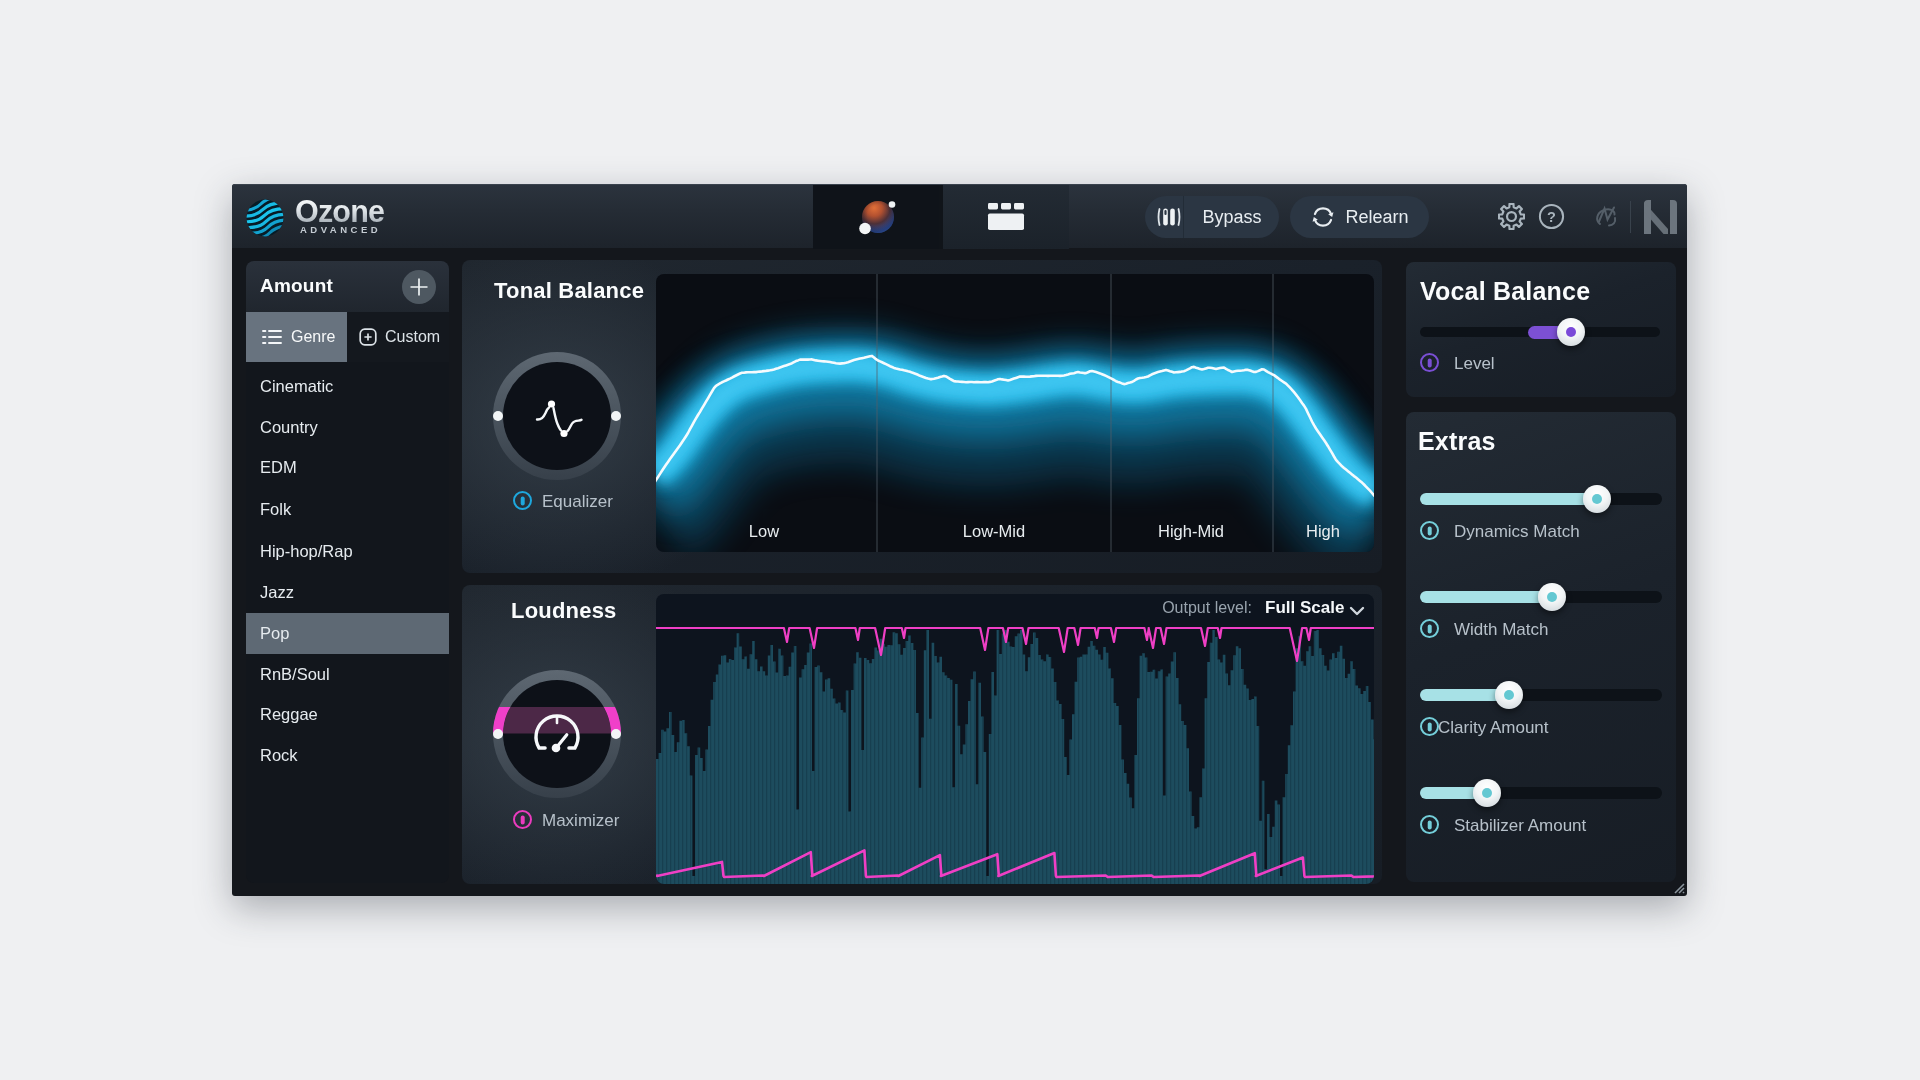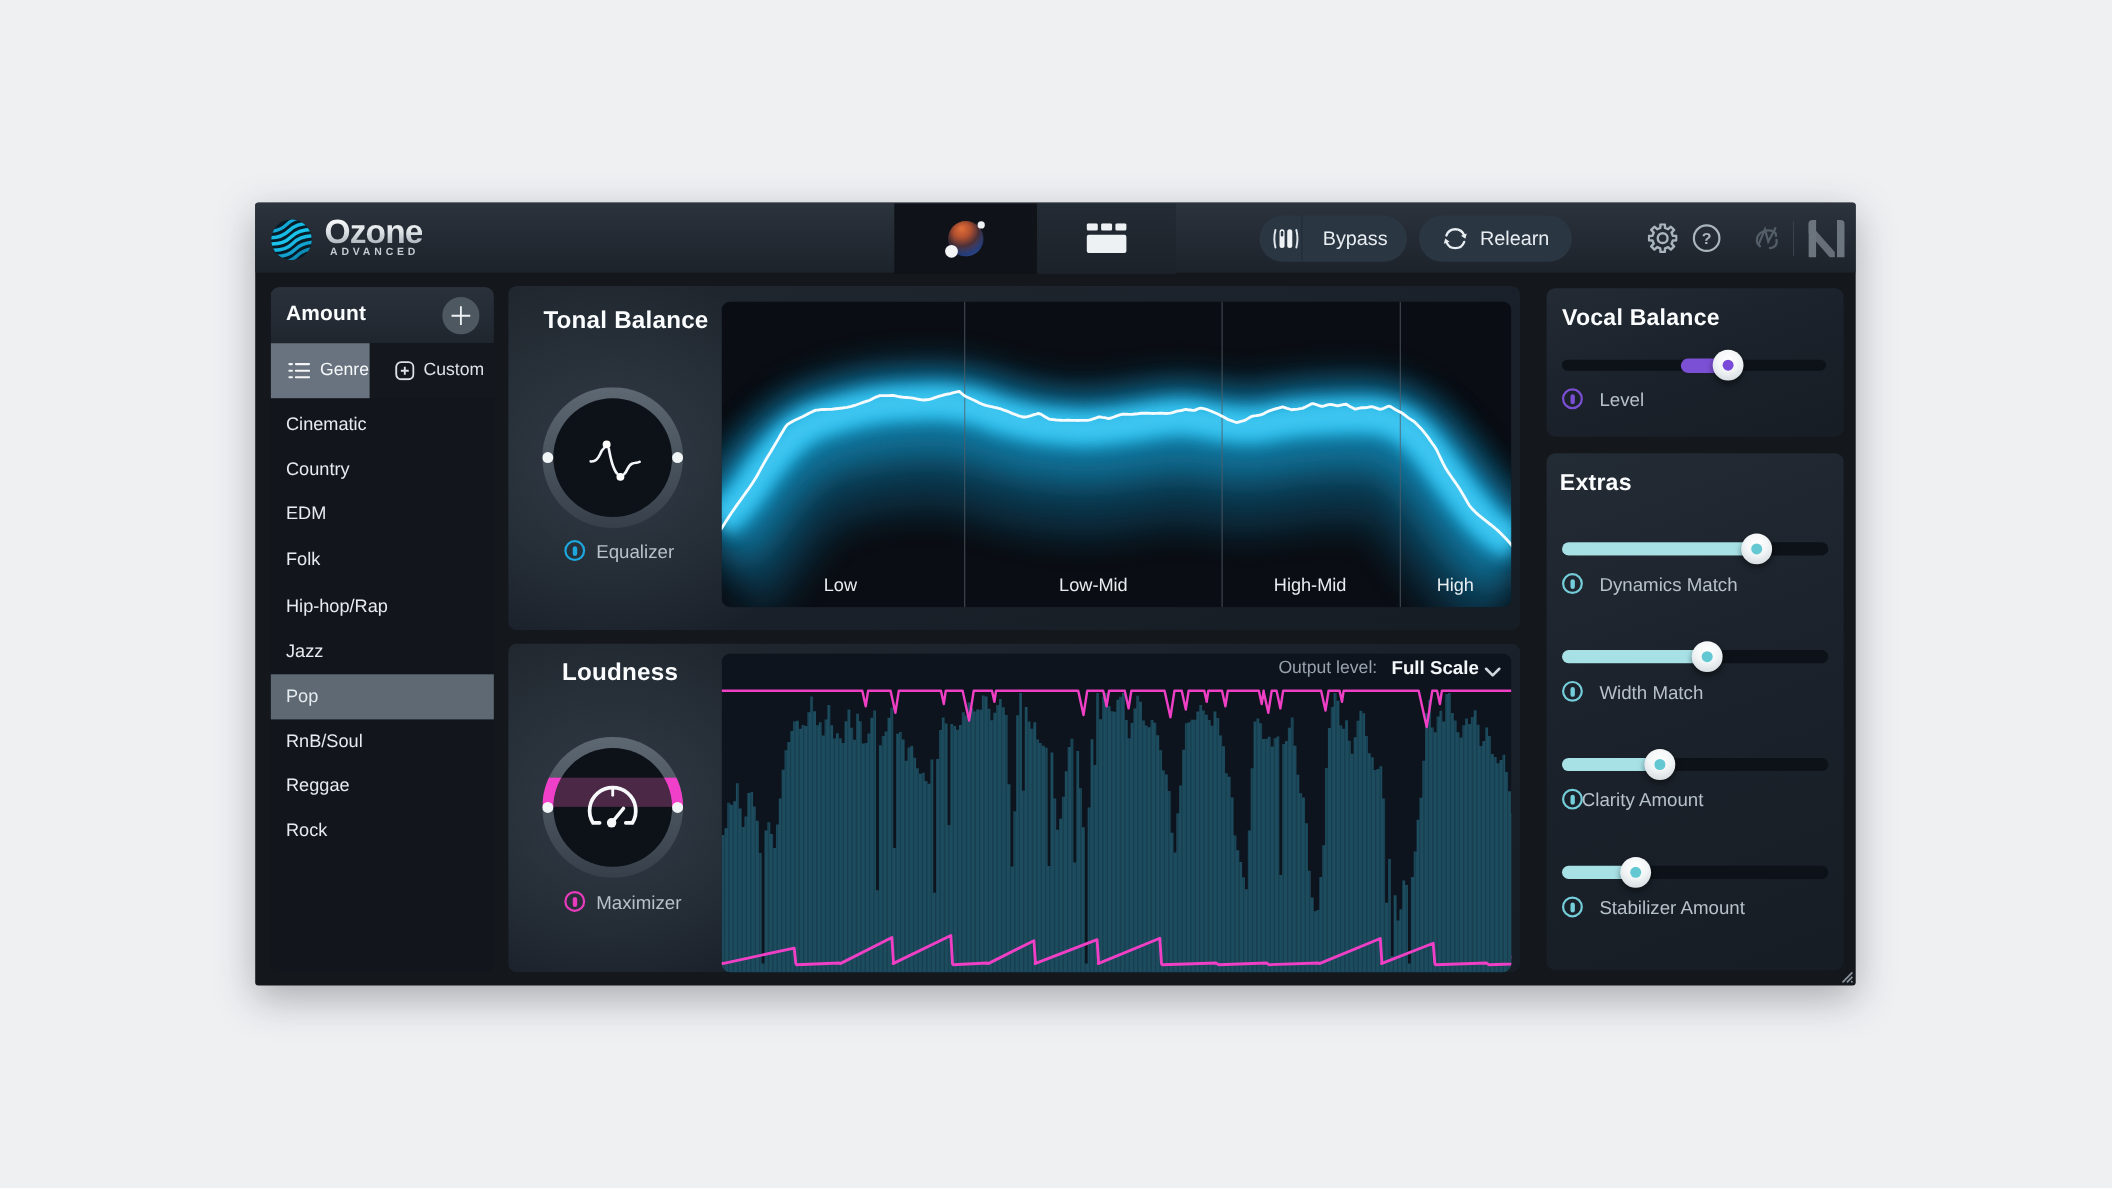--- a/index.html
+++ b/index.html
@@ -20,27 +20,27 @@
   .pill { position:absolute; top:11px; height:42px; border-radius:21px; background:#2b3643;
     display:flex; align-items:center; justify-content:center; }
   #ozword { position:absolute; left:63px; top:9px; font-weight:700; font-size:30.5px;
     letter-spacing:-.8px; background:linear-gradient(180deg,#fdfefe 10%,#dde2e6 48%,#8e98a2 100%);
     -webkit-background-clip:text; background-clip:text; color:transparent; }
   #ozadv { position:absolute; left:68px; top:39px; font-weight:700; font-size:9.5px;
     letter-spacing:3.5px; color:#c4cbd2; }
   
   .panel { position:absolute; border-radius:8px;
     background:linear-gradient(160deg,#232b34 0%,#1b222b 45%,#171d25 100%); }
-  h2 { color:#fafcfd; font-size:21px; font-weight:700; letter-spacing:.2px; }
+  h2 { color:#fafcfd; font-size:25px; font-weight:700; letter-spacing:.2px; }
   
   #targets { left:14px; top:77px; width:203px; height:622px; background:#12161c; overflow:hidden; }
   #thead { position:absolute; left:0; top:0; width:203px; height:51px;
     background:linear-gradient(180deg,#2a313b,#20262e); }
   #ttabs { position:absolute; left:0; top:51px; width:203px; height:50px; background:#14181e; }
-  #tgenre { position:absolute; left:0; top:0; width:90px; height:50px; background:#68737f;
+  #tgenre { position:absolute; left:0; top:0; width:101px; height:50px; background:#68737f;
     display:flex; align-items:center; }
   #tcustom { position:absolute; left:101px; top:0; width:102px; height:50px;
     display:flex; align-items:center; }
   .trow { position:absolute; left:0; width:203px; height:41px; color:#e6ebef; font-size:16.5px;
     display:flex; align-items:center; padding-left:14px; }
   .trow.sel { background:#5e6974; }
   
   .track { position:absolute; height:12px; border-radius:6px; background:#0d1218; }
   .fillc { position:absolute; height:12px; border-radius:6px; background:#a7e1e6; }
   .ball { position:absolute; width:28px; height:28px; border-radius:50%;

